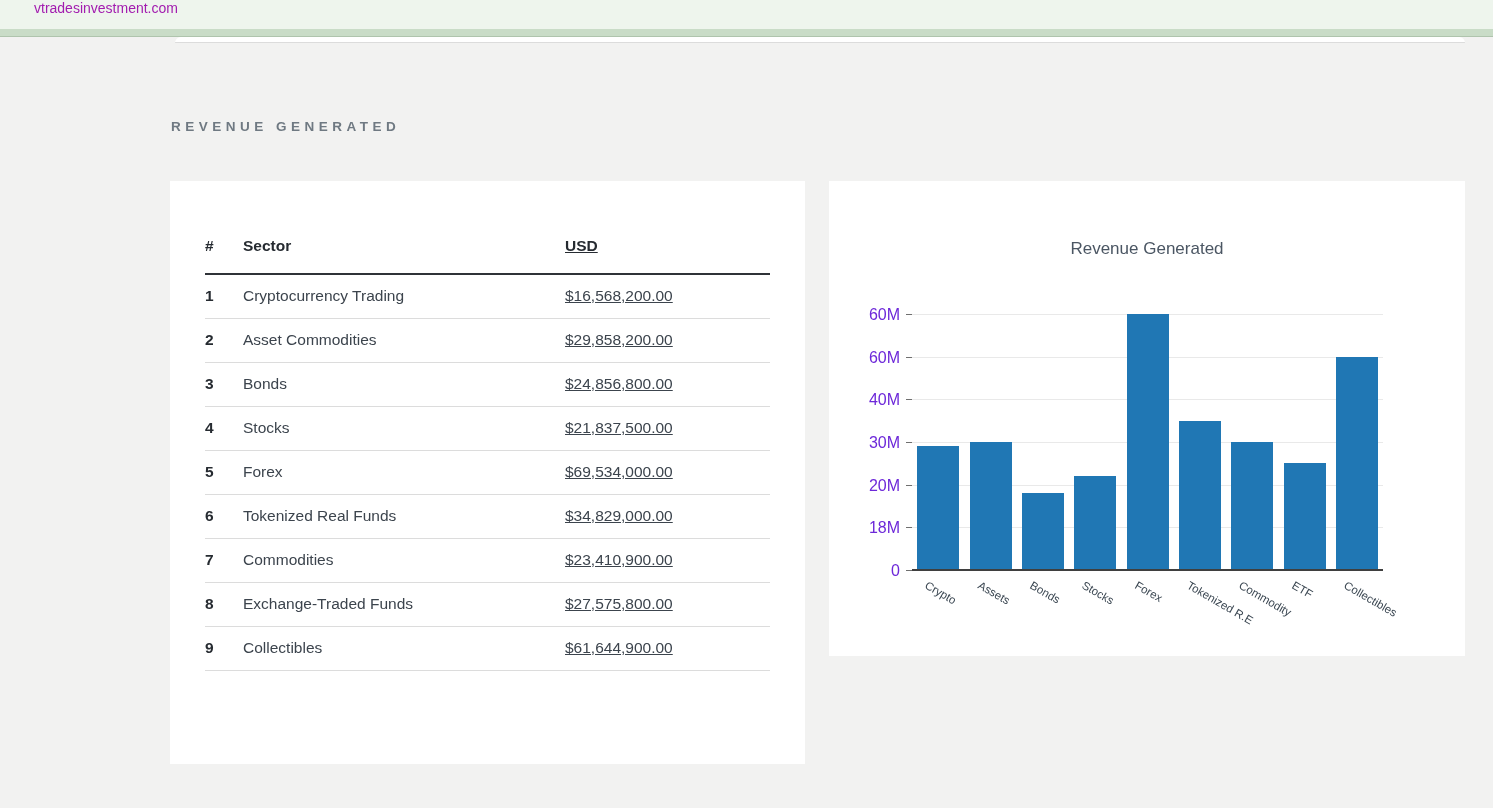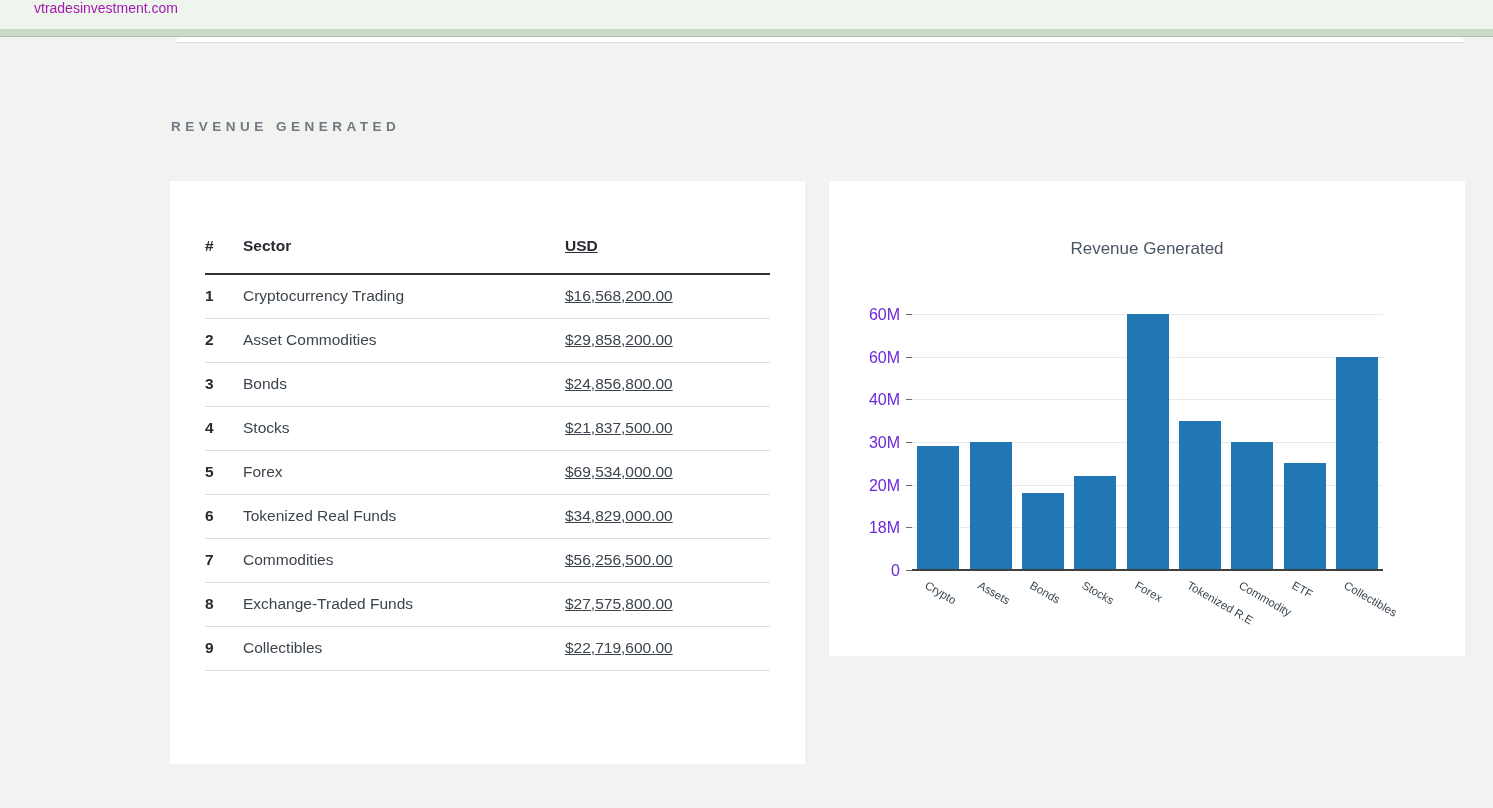--- a/index.html
+++ b/index.html
@@ -180,31 +180,31 @@
             <td class="col-usd">$69,534,000.00</td>
           </tr>
           <tr>
             <td class="col-num">6</td>
             <td class="col-sector">Tokenized Real Funds</td>
             <td class="col-usd">$34,829,000.00</td>
           </tr>
           <tr>
             <td class="col-num">7</td>
             <td class="col-sector">Commodities</td>
-            <td class="col-usd">$56,256,500.00</td>
+            <td class="col-usd">$23,410,900.00</td>
           </tr>
           <tr>
             <td class="col-num">8</td>
             <td class="col-sector">Exchange-Traded Funds</td>
             <td class="col-usd">$27,575,800.00</td>
           </tr>
           <tr>
             <td class="col-num">9</td>
             <td class="col-sector">Collectibles</td>
-            <td class="col-usd">$22,719,600.00</td>
+            <td class="col-usd">$61,644,900.00</td>
           </tr>
         </tbody>
     </table>
   </div>
 
   <div class="card chart-card">
     <div class="chart-title">Revenue Generated</div>
     <div class="plot-wrap" id="plot">
         <div class="ytick-mark" style="top: 256px;"></div>
         <div class="ytick-label" style="top: 248px;">0</div>

